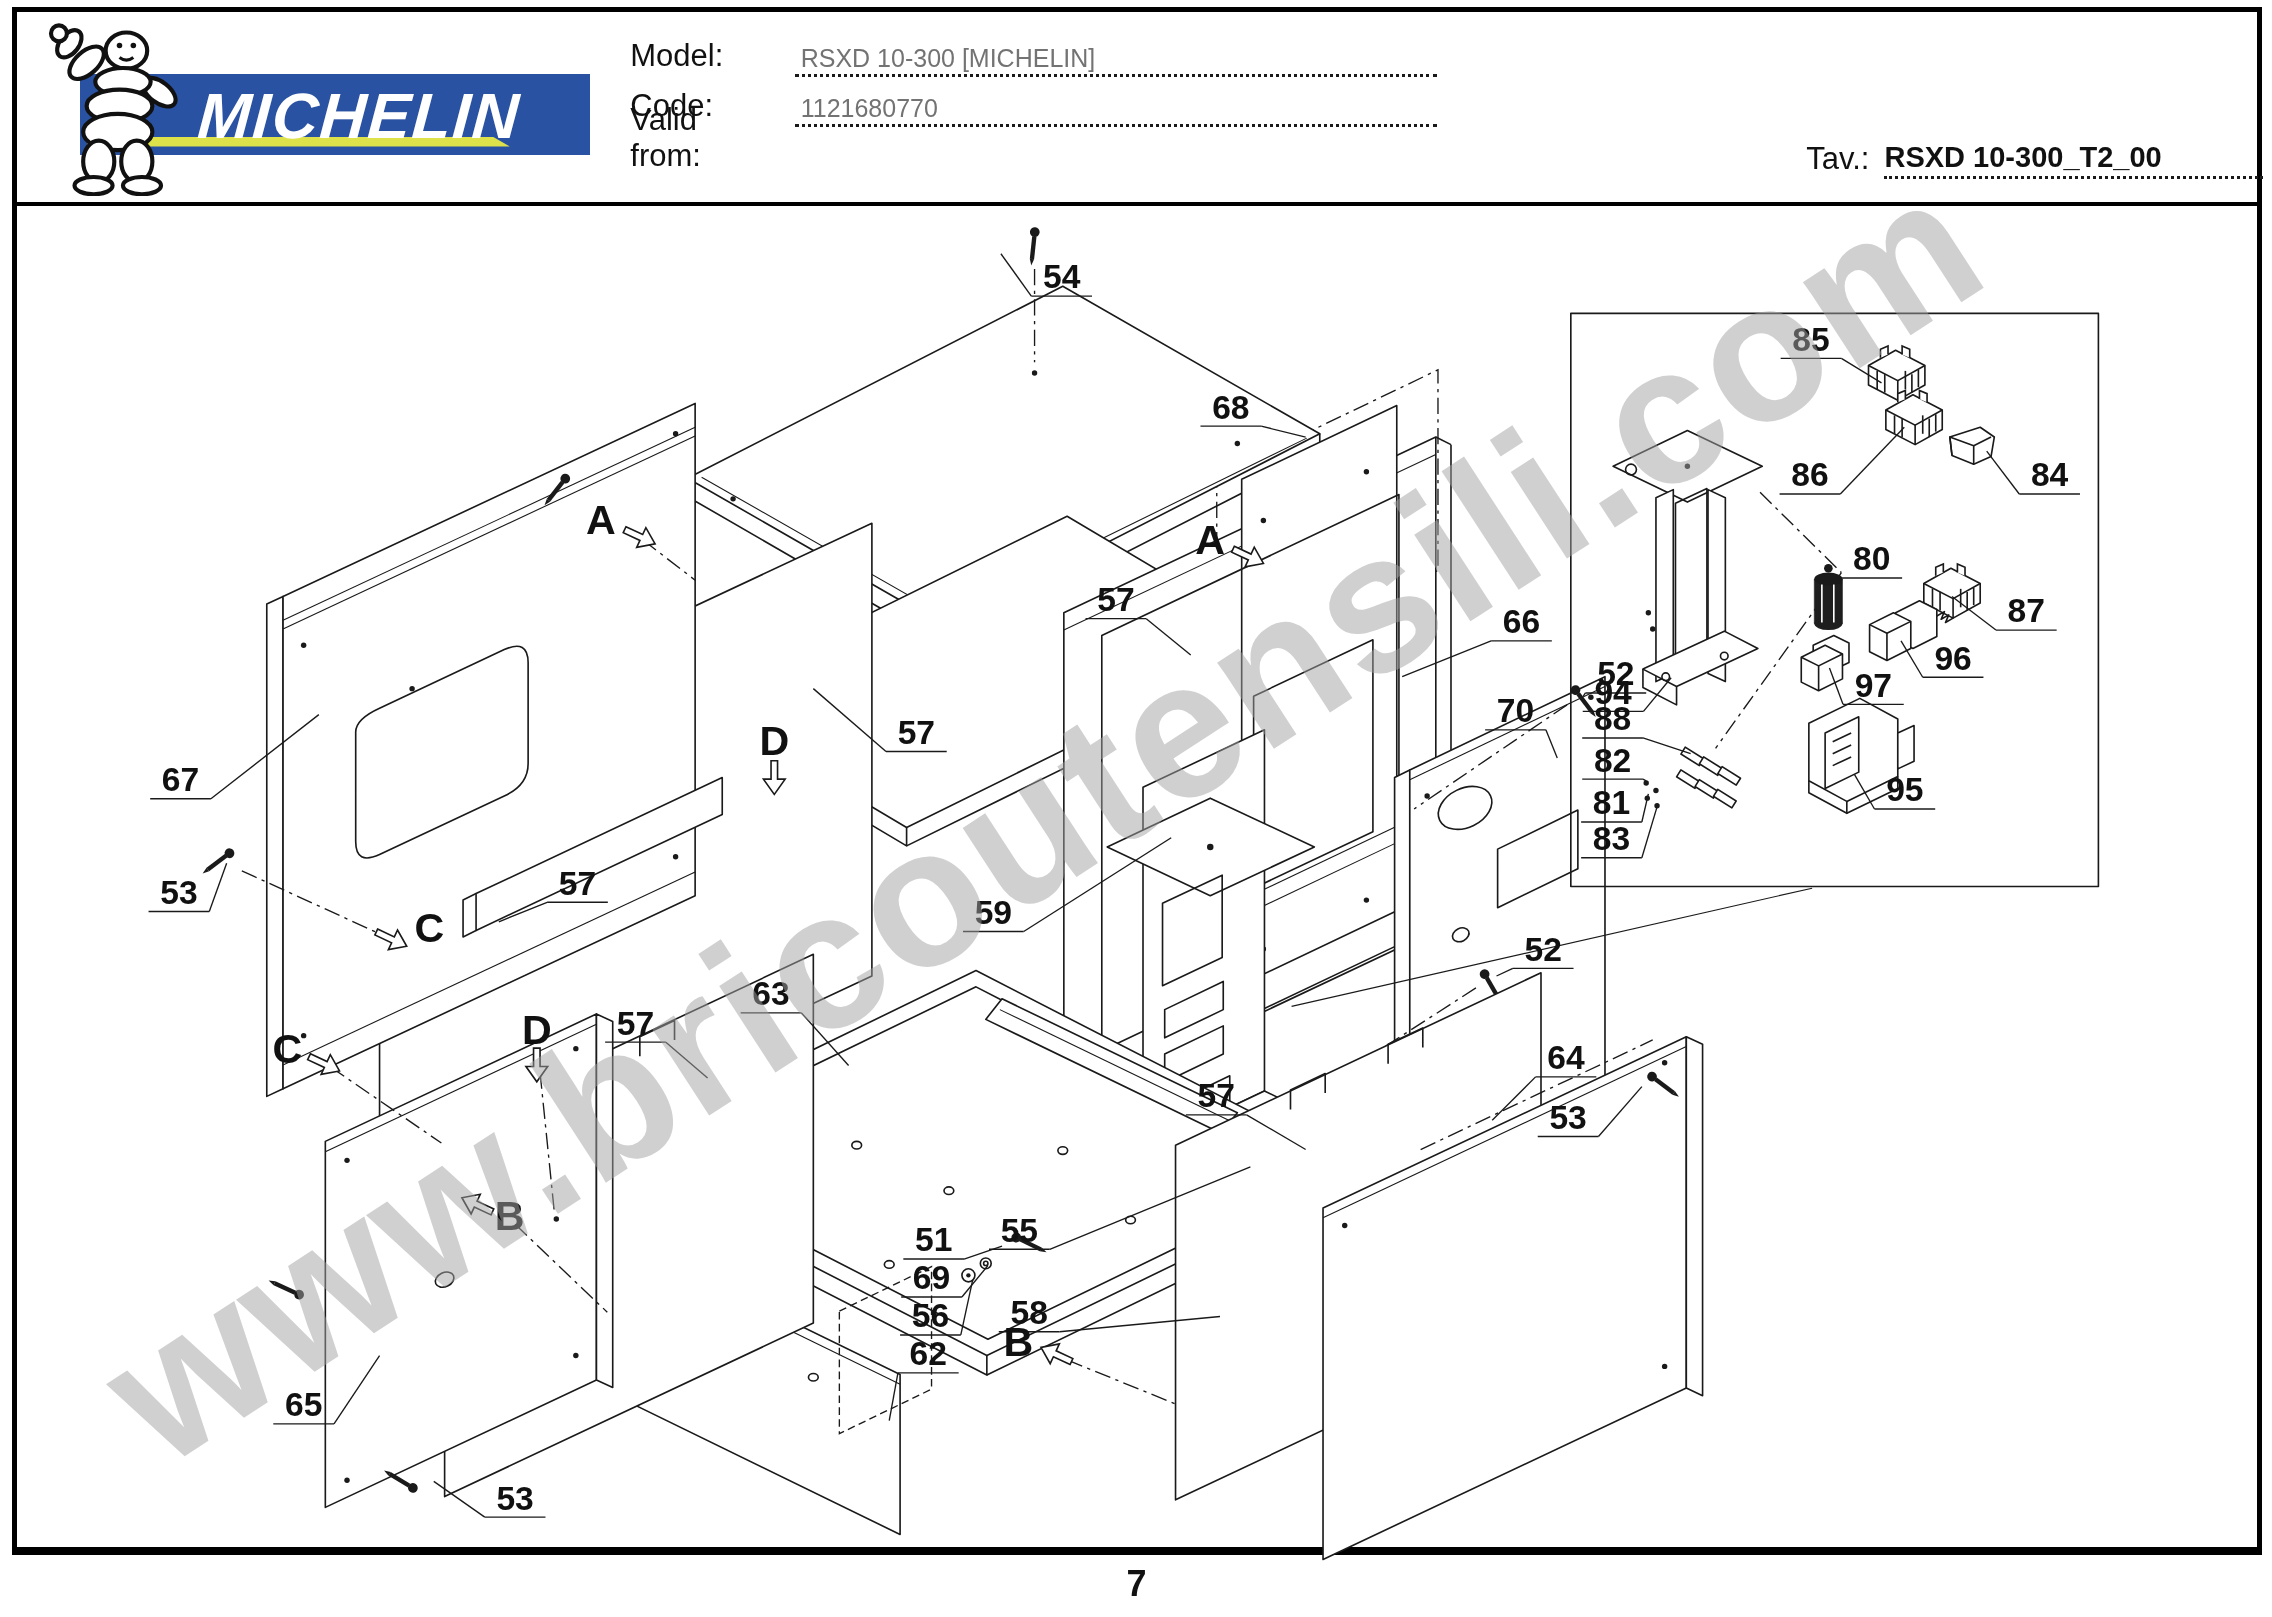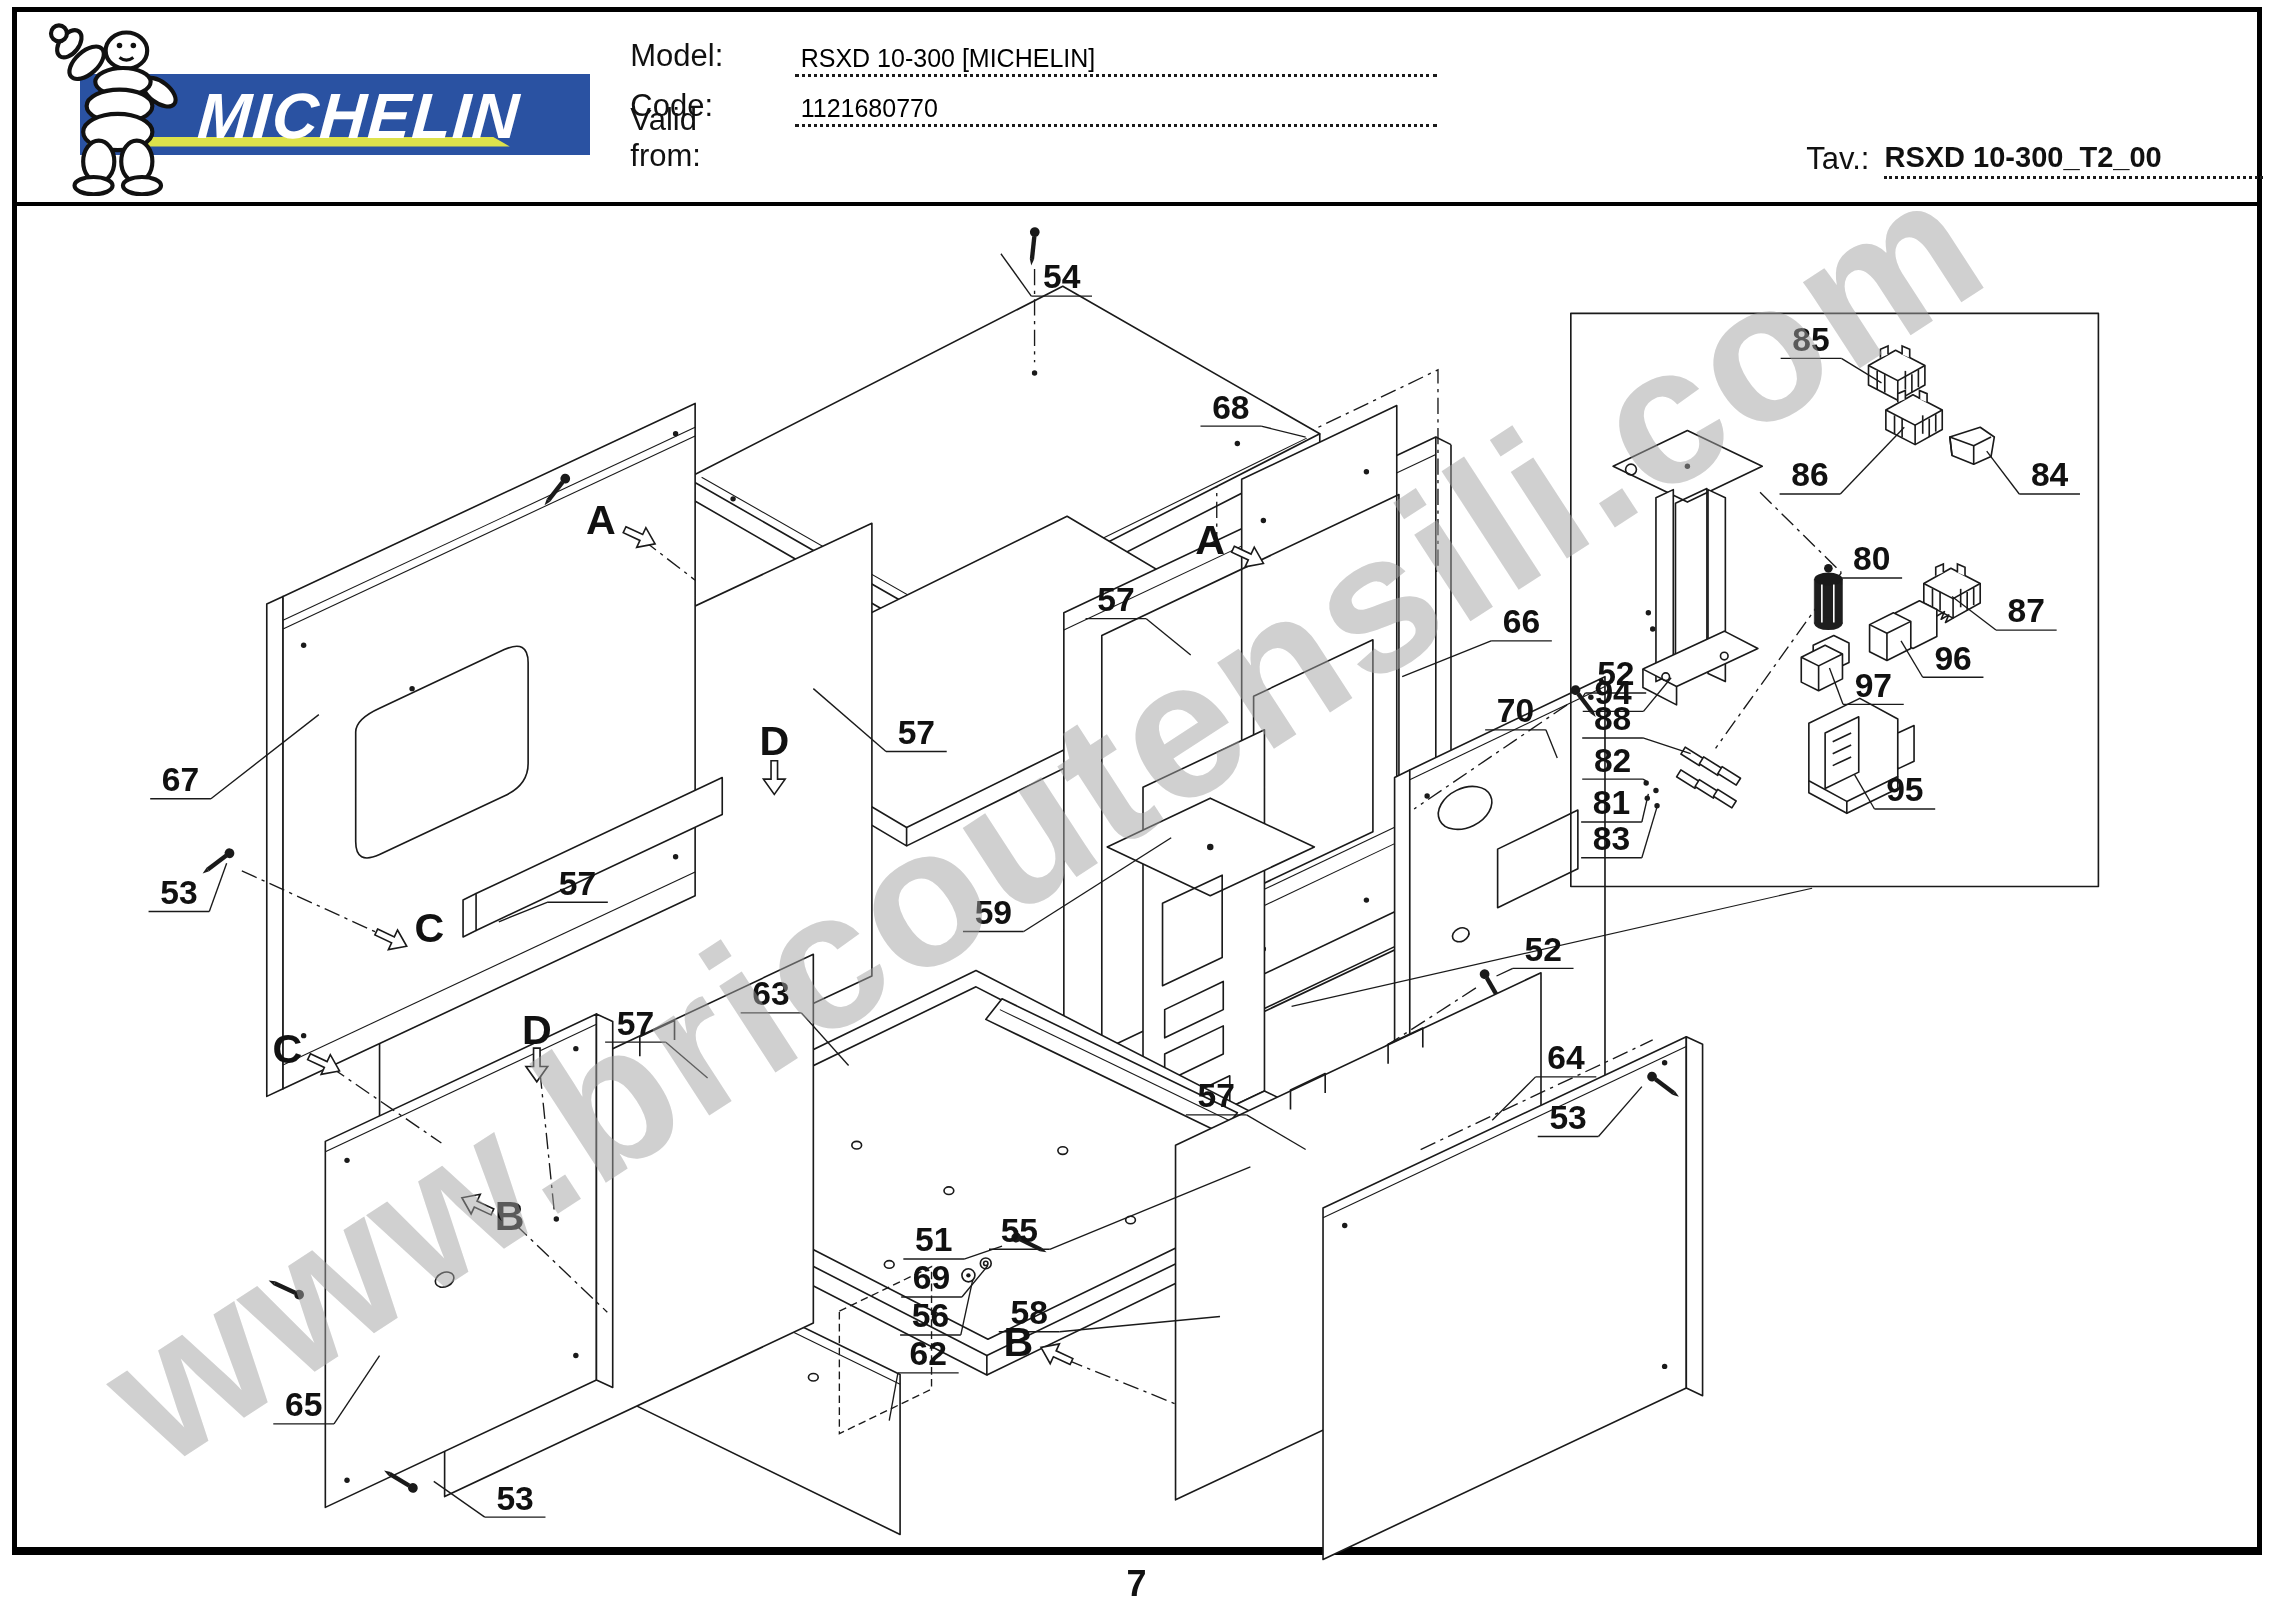--- a/index.html
+++ b/index.html
@@ -14,21 +14,21 @@
   .logo-band{position:absolute;left:41px;top:46px;width:510px;height:81px;background:#2a52a2;}
   .logo-text{position:absolute;left:118px;top:4.3px;font-style:italic;font-weight:700;
         font-size:64px;letter-spacing:1.6px;color:#fff;transform:skewX(-4deg);}
   .logo-stripe{position:absolute;left:6.5px;bottom:8.7px;width:423px;height:9.8px;background:#dde24b;
         clip-path:polygon(0 0,96% 0,100% 100%,0 100%);}
   .bib{position:absolute;left:-6.5px;top:-5.4px;width:173px;height:173px;}
   .fields{position:absolute;left:613px;top:15px;width:813px;}
   .frow{display:flex;align-items:flex-end;height:50px;gap:20px;}
   .flabel{width:145px;font-size:31px;color:#111;padding-bottom:3.3px;}
   .fval{flex:0 0 642px;border-bottom:3.8px dotted #1a1a1a;padding-bottom:1.1px;}
-  .fval-text{font-size:25px;color:#000000;padding-left:5.4px;}
+  .fval-text{font-size:25px;color:#737373;padding-left:5.4px;}
   .tav{position:absolute;left:1789px;top:129px;display:flex;align-items:flex-end;}
   .tav-label{font-size:31px;color:#111;padding-bottom:2.2px;}
   .tav-val{border-bottom:3.8px dotted #1a1a1a;width:379px;padding-bottom:2.2px;margin-left:15px;}
   .tav-text{font-size:29px;font-weight:700;color:#111;}
   
   .footer{position:absolute;left:0;right:0;top:1563px;text-align:center;}
   .footer span{font-size:36px;font-weight:700;color:#111;}
   
   svg.diagram{position:absolute;left:0;top:0;}
   .w{fill:#fff;stroke:#1a1a1a;stroke-width:3;stroke-linejoin:round;}

